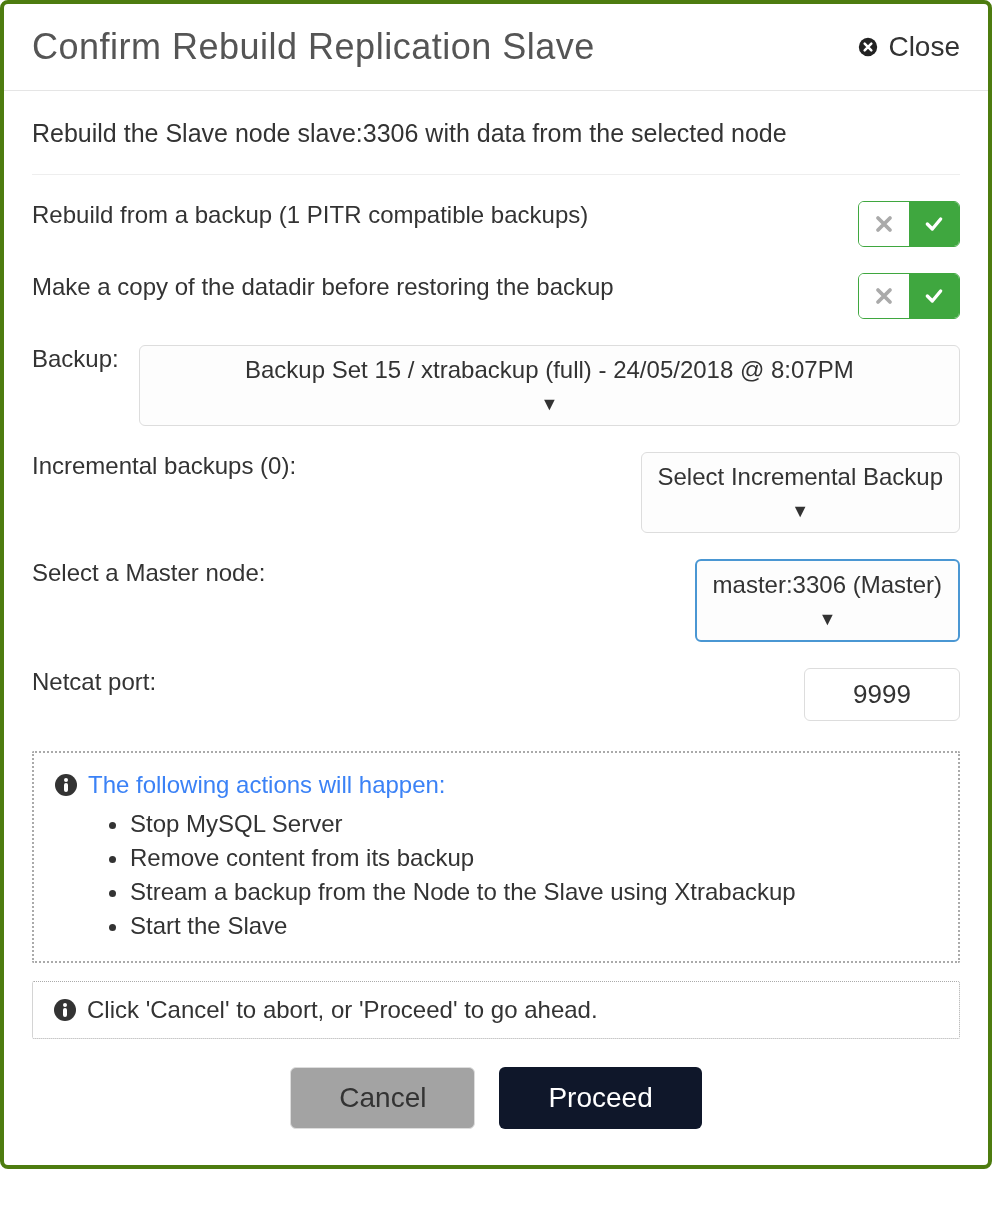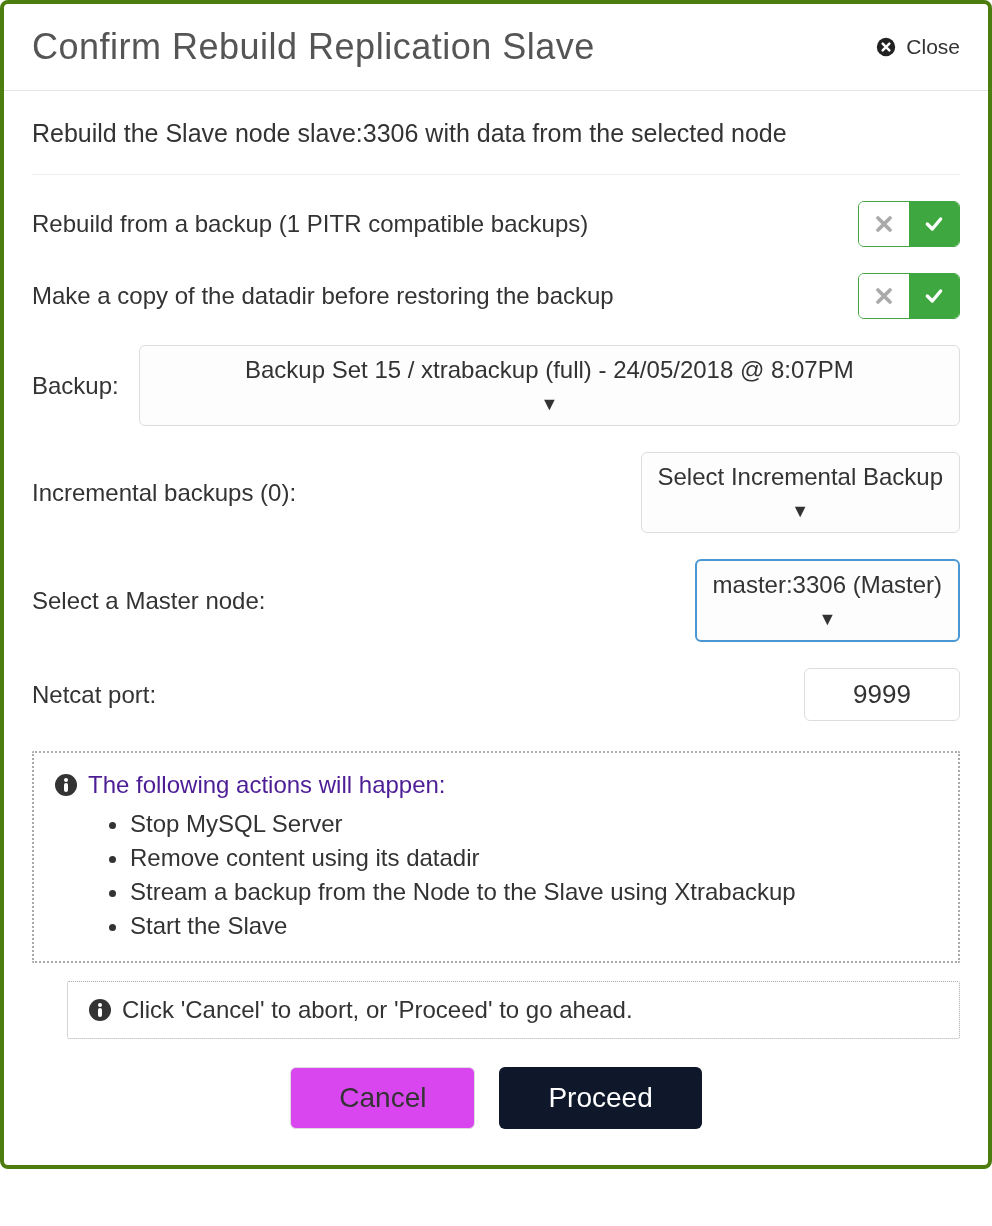--- a/index.html
+++ b/index.html
@@ -29,40 +29,39 @@
       font-weight: 200;
       color: #555555;
       letter-spacing: 0.5px;
     }
     .close-link {
       display: inline-flex;
       align-items: center;
       gap: 10px;
       color: #333333;
       cursor: pointer;
-      font-size: 21px;
+      font-size: 28px;
     }
     .close-icon-svg {
       width: 20px;
       height: 20px;
       fill: #222222;
     }
     .modal-body {
       padding: 28px 28px 0 28px;
     }
     .intro {
       font-size: 25px;
       color: #333333;
       padding-bottom: 26px;
       border-bottom: 1px solid #eeeeee;
       margin-bottom: 26px;
     }
     .form-row {
       display: flex;
-      align-items: center;
       justify-content: space-between;
       margin-bottom: 26px;
     }
     .form-label {
       font-size: 24px;
       color: #333333;
     }
     .toggle-group {
       display: flex;
       gap: 0;
@@ -136,21 +135,21 @@
       border: 2px dotted #aaaaaa;
       border-radius: 2px;
       padding: 18px 20px;
       margin: 30px 0 18px 0;
     }
     .info-header {
       display: flex;
       align-items: center;
       gap: 10px;
       font-size: 24px;
-      color: #4c1d95;
+      color: #3b82f6;
       margin-bottom: 8px;
     }
     .info-icon-svg {
       width: 24px;
       height: 24px;
       fill: #333333;
     }
     .action-list {
       list-style: disc;
       padding-left: 76px;
@@ -163,37 +162,36 @@
     .hint-box {
       border: 1px dotted #aaaaaa;
       border-radius: 2px;
       padding: 14px 20px;
       display: flex;
       align-items: center;
       gap: 10px;
       font-size: 24px;
       color: #333333;
       margin-bottom: 28px;
-      margin-left: 35px;
     }
     .button-row {
       display: flex;
       justify-content: center;
       gap: 24px;
       padding-bottom: 36px;
     }
     .btn {
       font-size: 28px;
       padding: 14px 48px;
       border-radius: 6px;
       cursor: pointer;
       border: 1px solid transparent;
     }
     .btn-cancel {
-      background: #d946ef;
+      background: #a3a3a3;
       border: 1px solid #dddddd;
       color: #333333;
     }
     .btn-proceed {
       background: #0f172a;
       color: #ffffff;
     }
   </style>
 </head>
 <body>
@@ -280,21 +278,21 @@
       <div class="info-header">
         <svg class="info-icon-svg" viewBox="0 0 24 24">
           <circle cx="12" cy="12" r="11"></circle>
           <circle cx="12" cy="7" r="2" fill="#ffffff"></circle>
           <rect x="10" y="10" width="4" height="9" rx="2" fill="#ffffff"></rect>
         </svg>
         <span>The following actions will happen:</span>
       </div>
       <ul class="action-list">
         <li>Stop MySQL Server</li>
-        <li>Remove content using its datadir</li>
+        <li>Remove content from its backup</li>
         <li>Stream a backup from the Node to the Slave using Xtrabackup</li>
         <li>Start the Slave</li>
       </ul>
     </div>
 
     <div class="hint-box">
       <svg class="info-icon-svg" viewBox="0 0 24 24">
         <circle cx="12" cy="12" r="11"></circle>
         <circle cx="12" cy="7" r="2" fill="#ffffff"></circle>
         <rect x="10" y="10" width="4" height="9" rx="2" fill="#ffffff"></rect>

